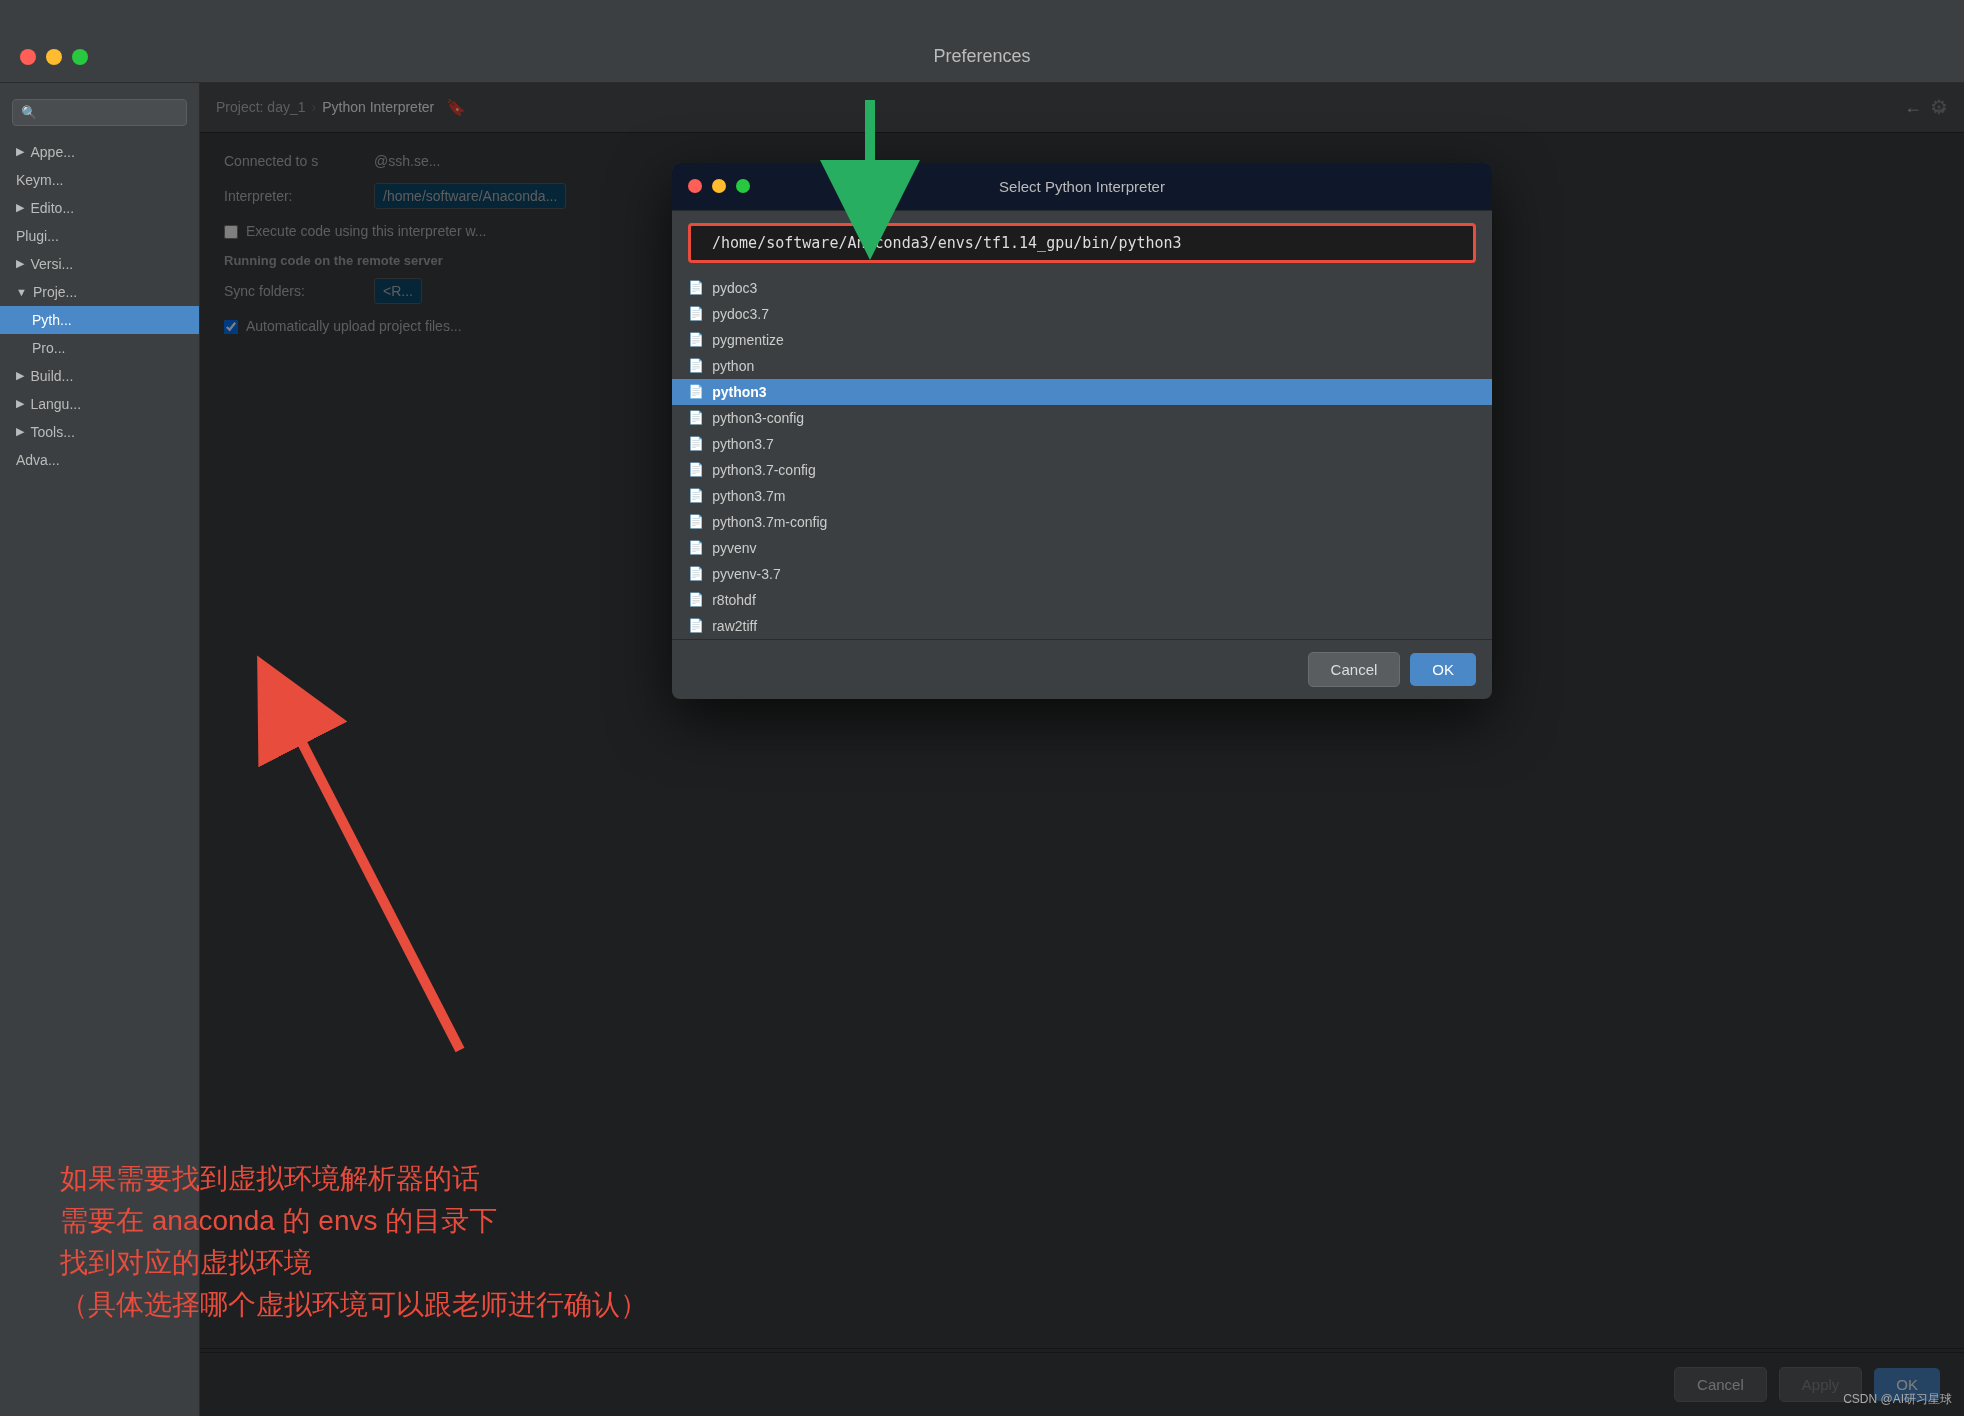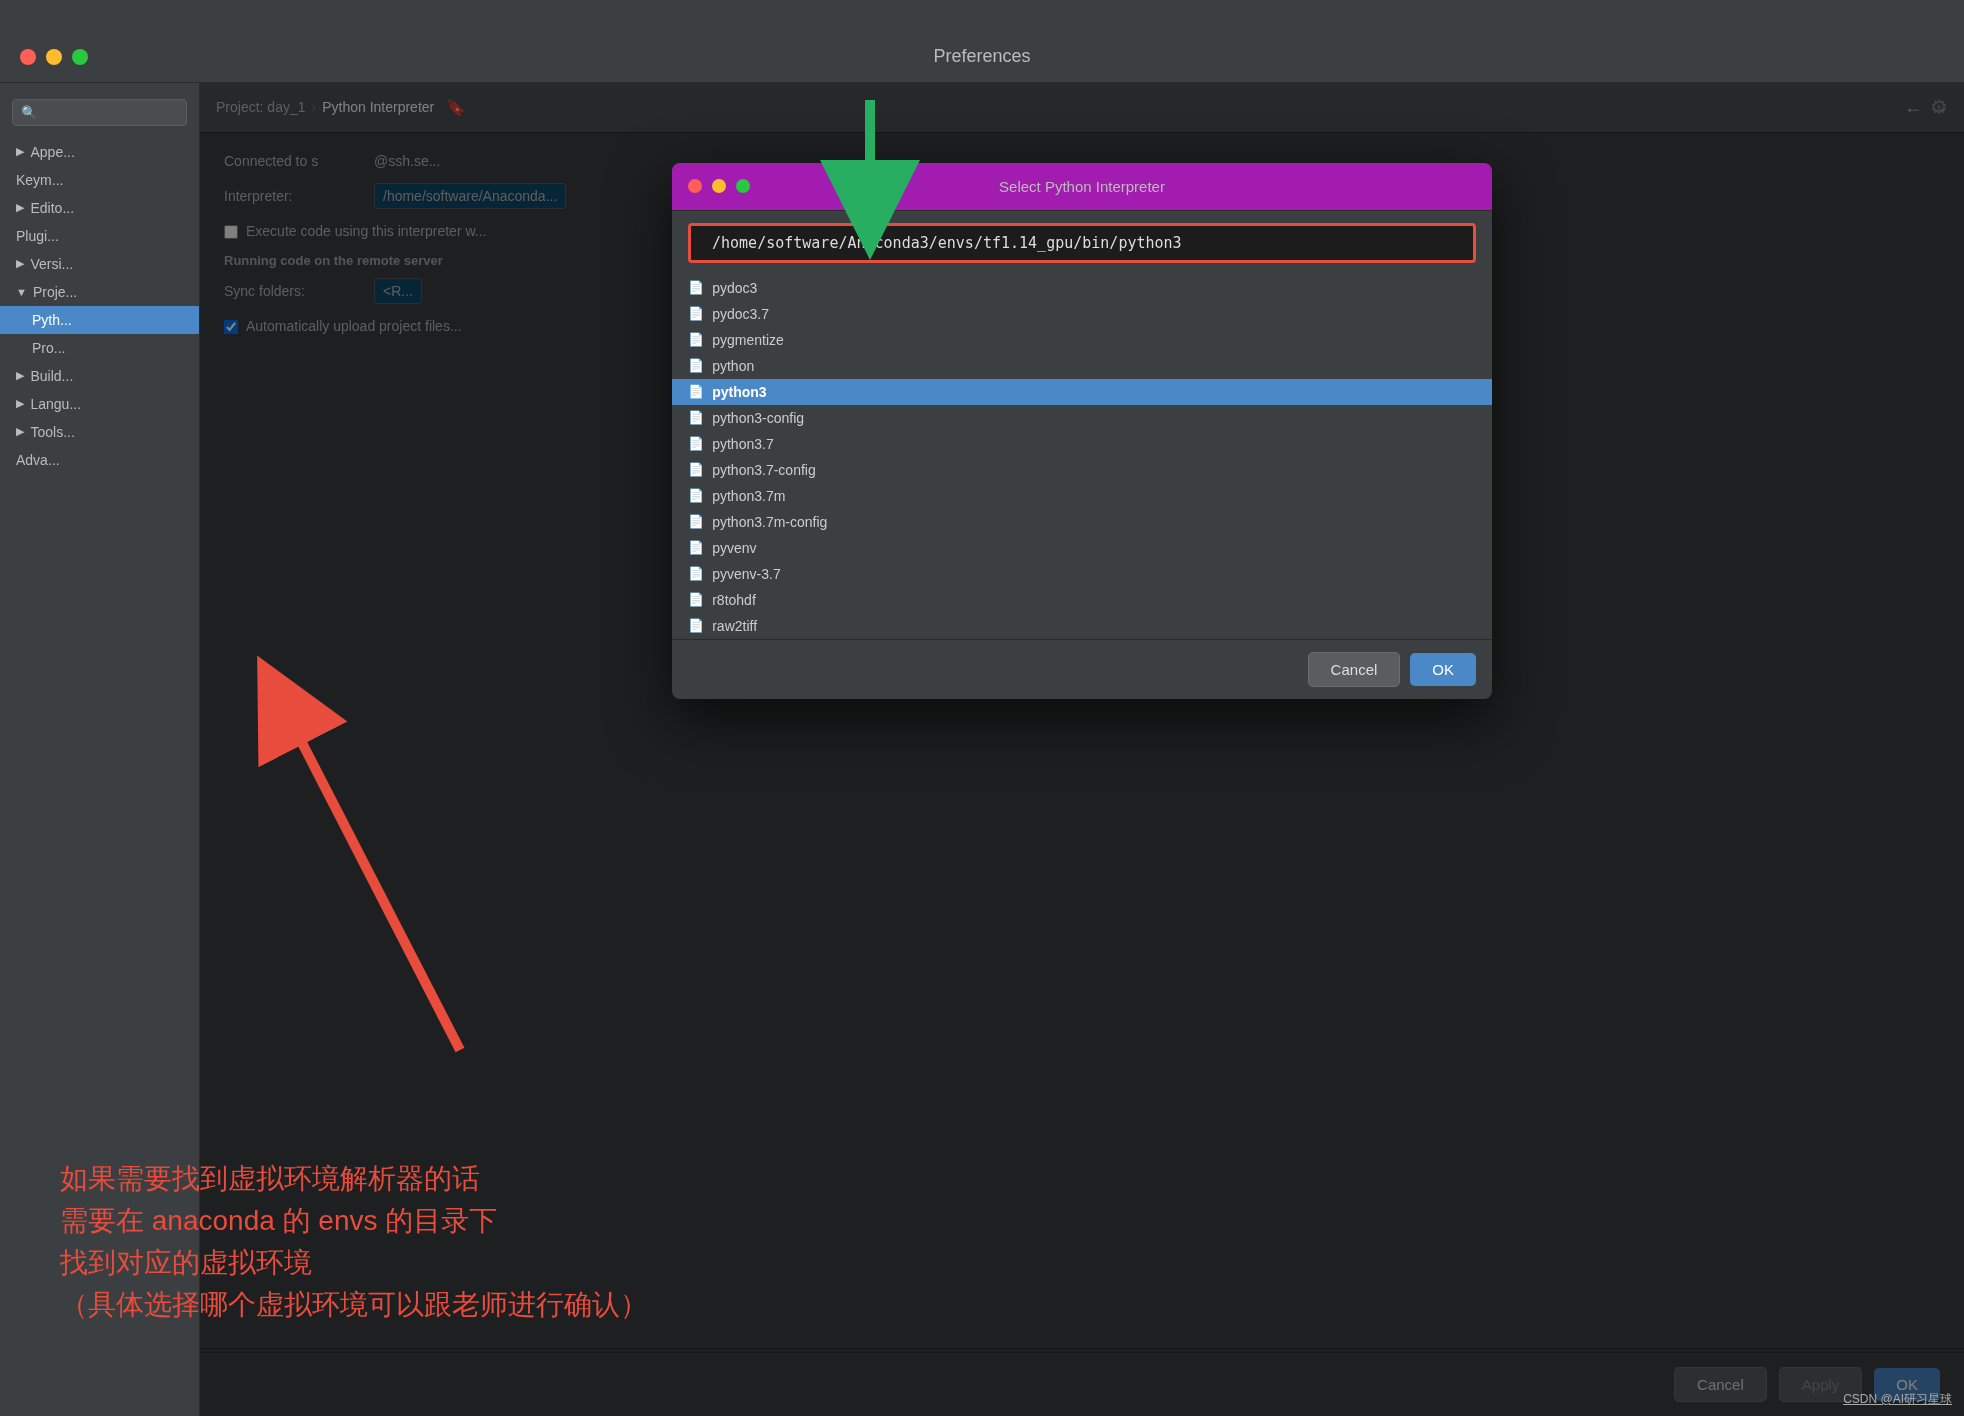--- a/index.html
+++ b/index.html
@@ -217,21 +217,21 @@
       background: #3c3f41;
       border-radius: 8px;
       box-shadow: 0 20px 60px rgba(0,0,0,0.7);
       overflow: hidden;
       display: flex;
       flex-direction: column;
       z-index: 20;
     }
     .dialog-titlebar {
       height: 48px;
-      background: #a21caf;
+      background: #0f172a;
       display: flex;
       align-items: center;
       padding: 12px 16px;
       gap: 10px;
       border-bottom: 1px solid #2b2b2b;
       position: relative;
     }
     .dialog-title {
       position: absolute;
       left: 50%;
@@ -318,21 +318,20 @@
     }
 
     
     .watermark {
       position: absolute;
       bottom: 8px;
       right: 12px;
       color: #aaaaaa;
       font-size: 12px;
       z-index: 100;
-      text-decoration: underline;
     }
 
     
     .dialog-list::-webkit-scrollbar { width: 8px; }
     .dialog-list::-webkit-scrollbar-track { background: #3c3f41; }
     .dialog-list::-webkit-scrollbar-thumb { background: #6a6d70; border-radius: 4px; }
 
     
     .settings-icon-btn {
       position: absolute;

